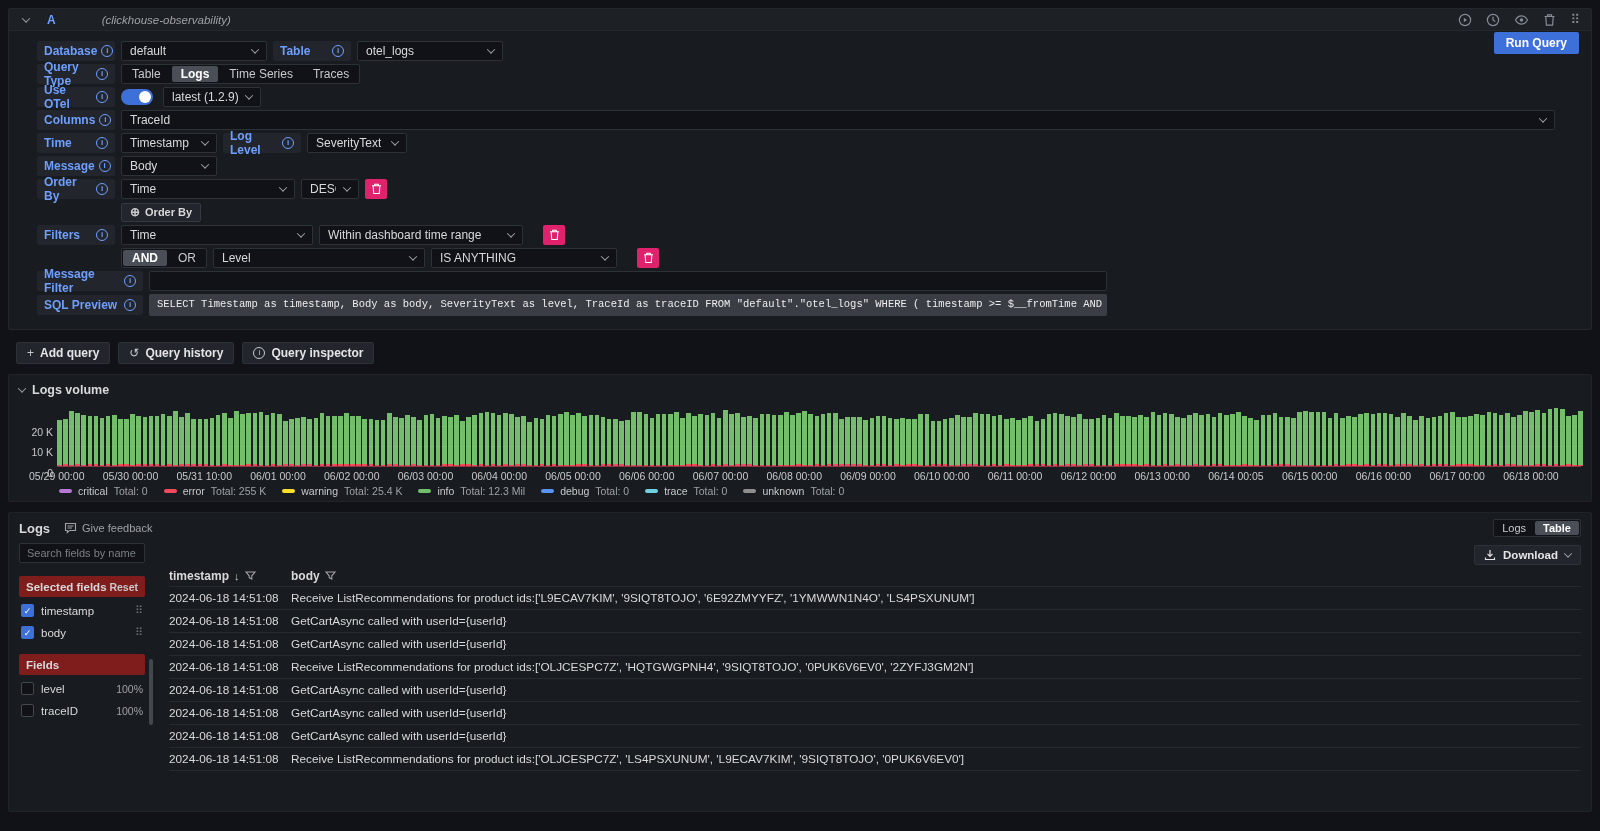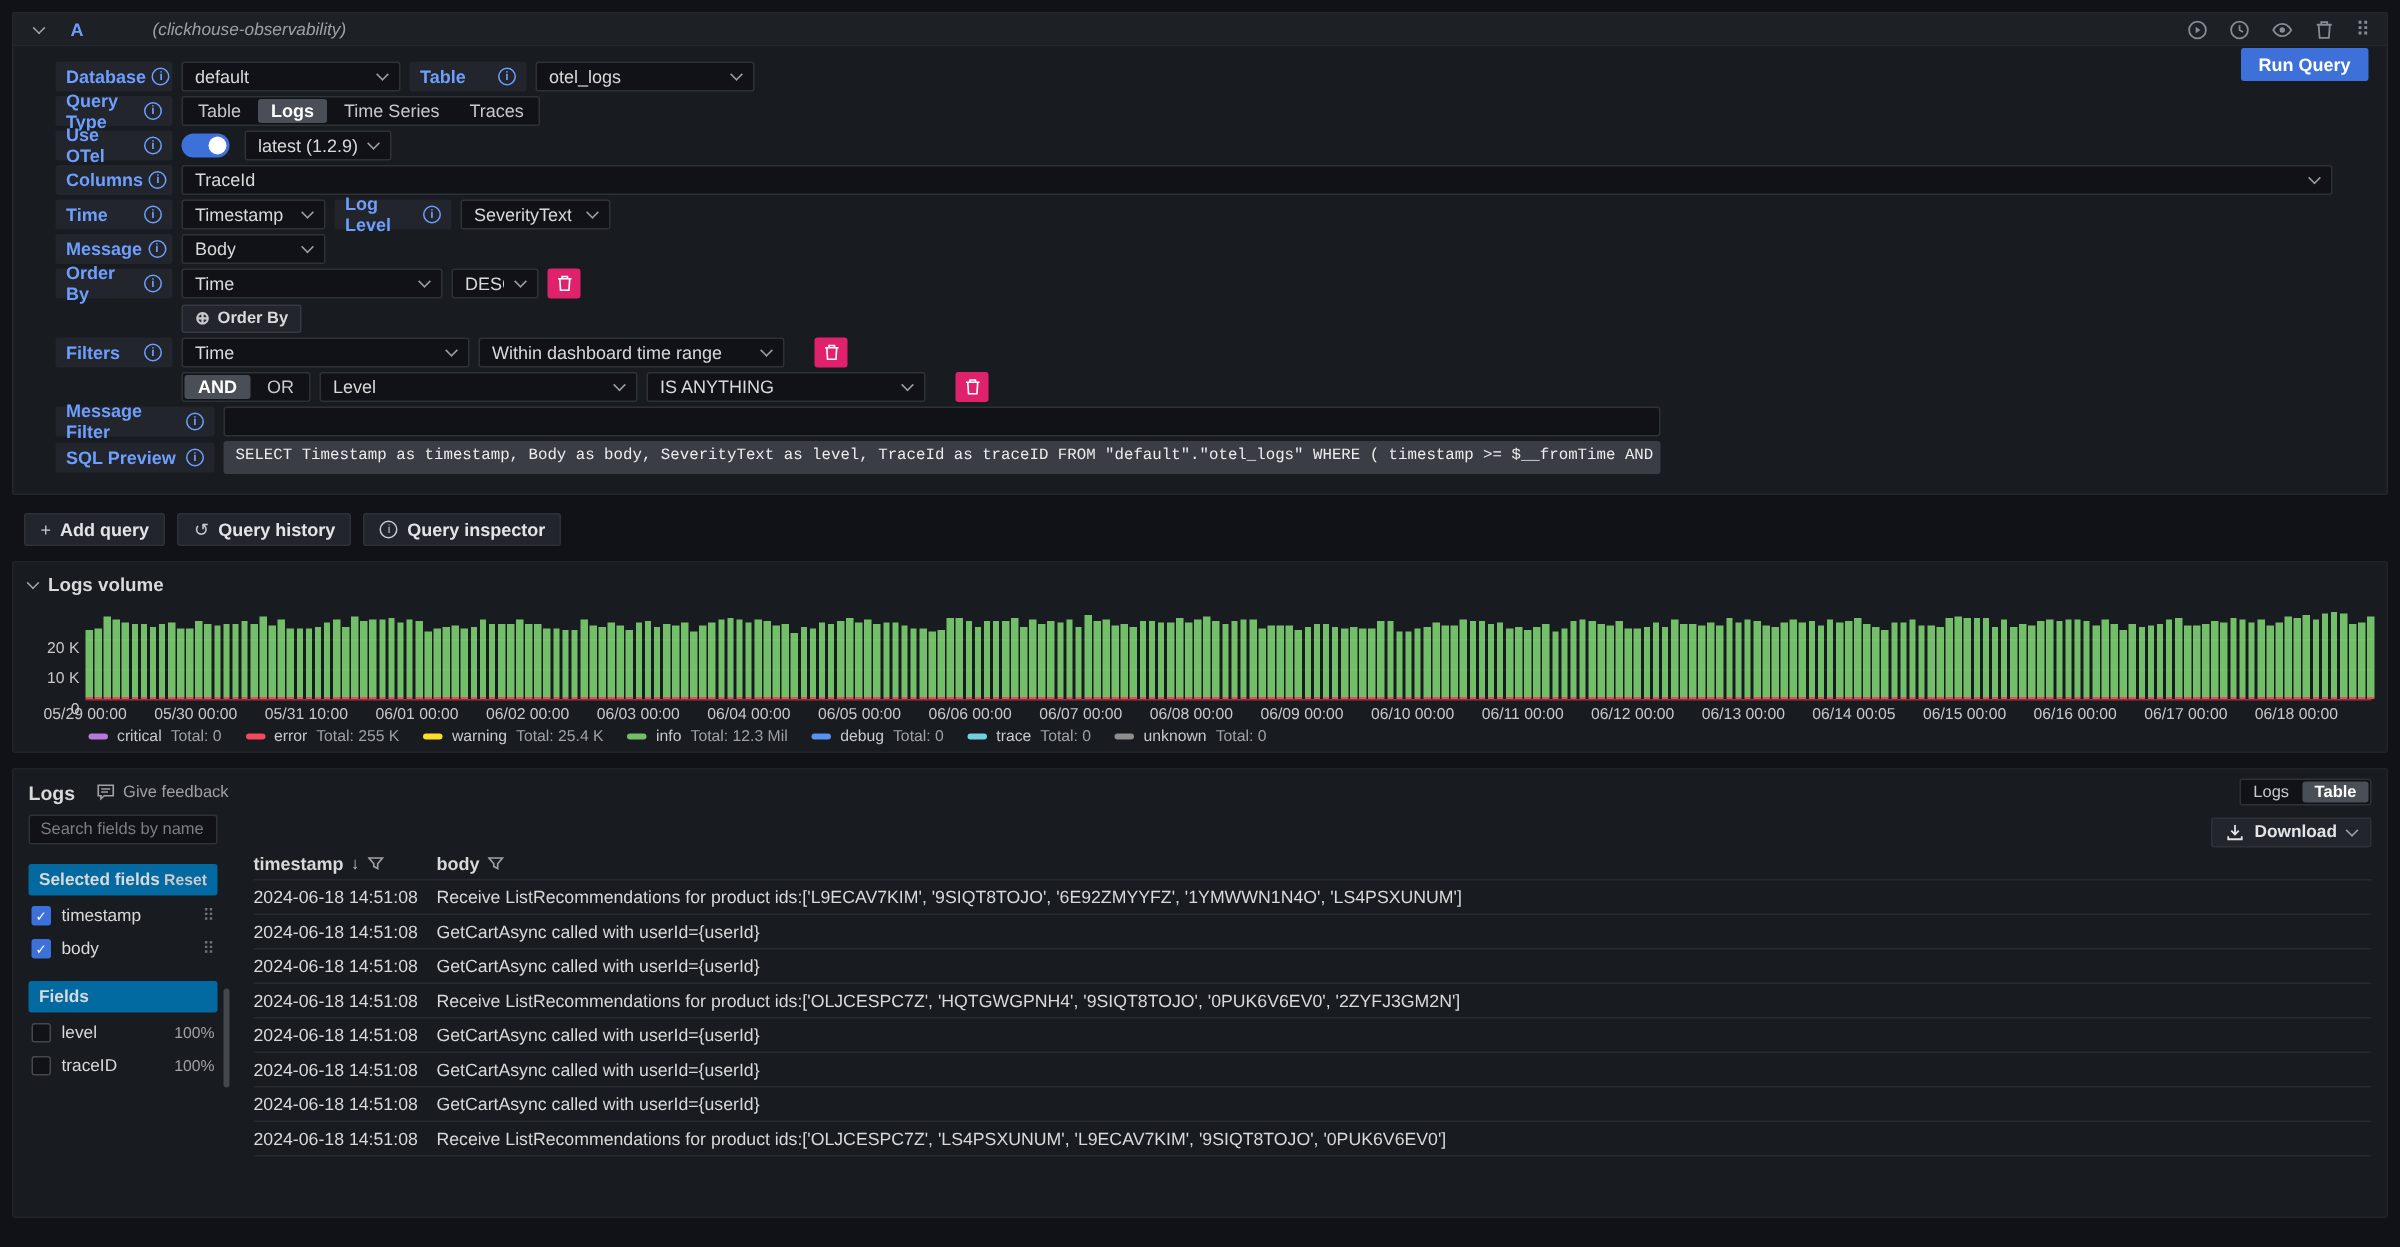--- a/index.html
+++ b/index.html
@@ -151,21 +151,21 @@
 
   .lp-body { display:flex; margin-top:2px; }
   .fields-sidebar { width:138px; flex:none; position:relative; padding-top:2px; }
   .search-input {
     width:126px; height:20px; background:#111217; border:1px solid #2c3235; border-radius:2px;
     color:#d8d9da; padding:0 7px; font-family:inherit; font-size:11px;
   }
   .search-input::placeholder { color:#7b7f85; }
   .sb-section {
     display:flex; align-items:center; justify-content:space-between;
-    background:#0369a1; border-radius:2px; height:21px; width:126px;
+    background:#7f1d1d; border-radius:2px; height:21px; width:126px;
     padding:0 7px; margin-top:13px; font-weight:700; font-size:11.5px;
   }
   .sb-section .reset { font-size:10.5px; font-weight:600; color:#c7c9cc; cursor:pointer; }
   .sb-item { display:flex; align-items:center; gap:7px; width:126px; padding:2px 2px; margin-top:5px; cursor:pointer; }
   .cb { width:13px; height:13px; border-radius:2px; flex:none; display:flex; align-items:center; justify-content:center; }
   .cb.on { background:#3d71d9; color:#fff; font-size:9px; }
   .cb.on::after { content:"\2713"; }
   .cb.off { background:#111217; border:1px solid #44474d; }
   .sb-item .nm { font-size:11.5px; color:#d8d9da; }
   .sb-item .grip { margin-left:auto; color:#6f7378; font-size:11px; }

